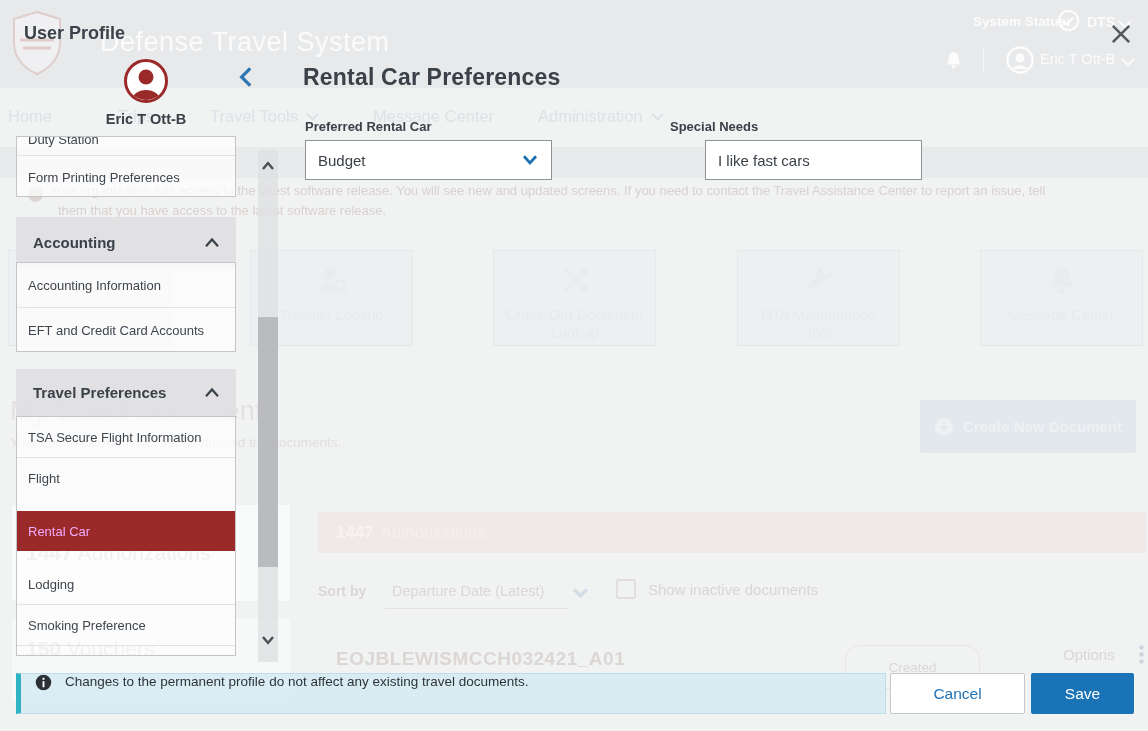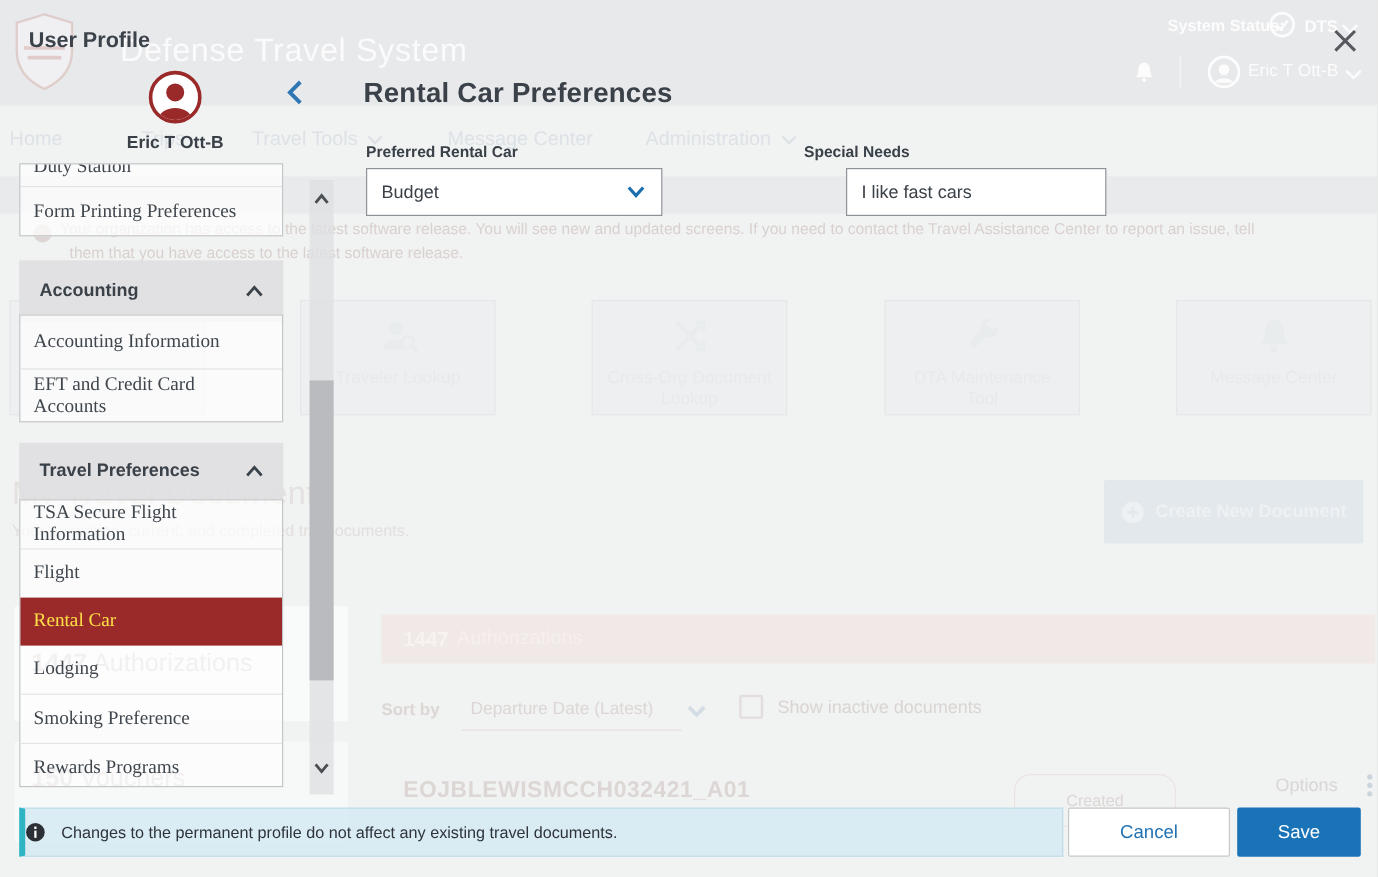--- a/index.html
+++ b/index.html
@@ -49,33 +49,33 @@
   .m-name{left:86px;top:111px;width:120px;text-align:center;font-size:14.5px;font-weight:bold;color:#3a4047;}
   .m-back{left:234px;top:64px;width:26px;height:26px;cursor:pointer;}
   .m-screen-title{left:303px;top:64px;font-size:23px;font-weight:bold;color:#3a4148;letter-spacing:.2px;}
   .m-label{top:119px;font-size:13px;font-weight:bold;color:#3a4148;}
   .m-field{top:140px;height:40px;background:#fff;border:1px solid #8d9297;box-sizing:border-box;
         display:flex;align-items:center;font-size:15px;color:#3a4148;padding:0 12px;}
   .m-select{justify-content:space-between;cursor:pointer;}
 
   .side-box{left:16px;width:220px;background:rgba(253,253,253,0.75);border:1px solid #c3c5c7;
         box-sizing:border-box;overflow:hidden;}
-  .side-item{padding:0 11px;display:flex;align-items:center;font-size:16px;color:#3f464d;cursor:pointer;font-family:Liberation Serif, serif;}
+  .side-item{padding:0 11px;display:flex;align-items:center;font-size:13px;color:#3f464d;cursor:pointer;}
   .side-item + .side-item{border-top:1px solid #e2e3e4;}
-  .side-item.sel{background:#9a2a2a;color:#fde047;margin:0 -1px;padding:0 12px;border-top:none;}
+  .side-item.sel{background:#9a2a2a;color:#f0abfc;margin:13px -1px;padding:0 12px;border-top:none;}
   .side-header{left:16px;width:220px;background:rgba(223,224,226,0.92);display:flex;align-items:center;
         justify-content:space-between;padding:0 15px 0 17px;box-sizing:border-box;
         font-size:15px;font-weight:bold;color:#3a4148;cursor:pointer;}
   .sb-track{left:258px;top:150px;width:20px;height:512px;background:rgba(222,224,226,0.8);}
   .sb-thumb{left:258px;top:317px;width:20px;height:250px;background:#b9bbbe;cursor:grab;}
   .sb-btn{left:260px;width:16px;height:16px;cursor:pointer;}
 
   .m-footnote{left:16px;top:673px;width:870px;height:41px;background:rgba(216,236,243,0.92);
         border:1px solid #bfdde8;border-left:5px solid #2fb4c4;box-sizing:border-box;
-        display:flex;align-items:center;gap:13px;}
+        display:flex;gap:13px;padding-left:14px;}
   .m-footnote .txt{font-size:13.5px;color:#2e343a;}
   .m-btn{top:673px;height:41px;display:flex;align-items:center;justify-content:center;
         font-size:15.5px;border-radius:2px;cursor:pointer;box-sizing:border-box;}
   .m-cancel{left:890px;width:135px;background:#ffffff;border:1px solid #c6c8ca;color:#2273b5;}
   .m-save{left:1031px;width:103px;background:#1a73b7;color:#ffffff;}
   svg{display:block;}
 </style>
 </head>
 <body>
 

